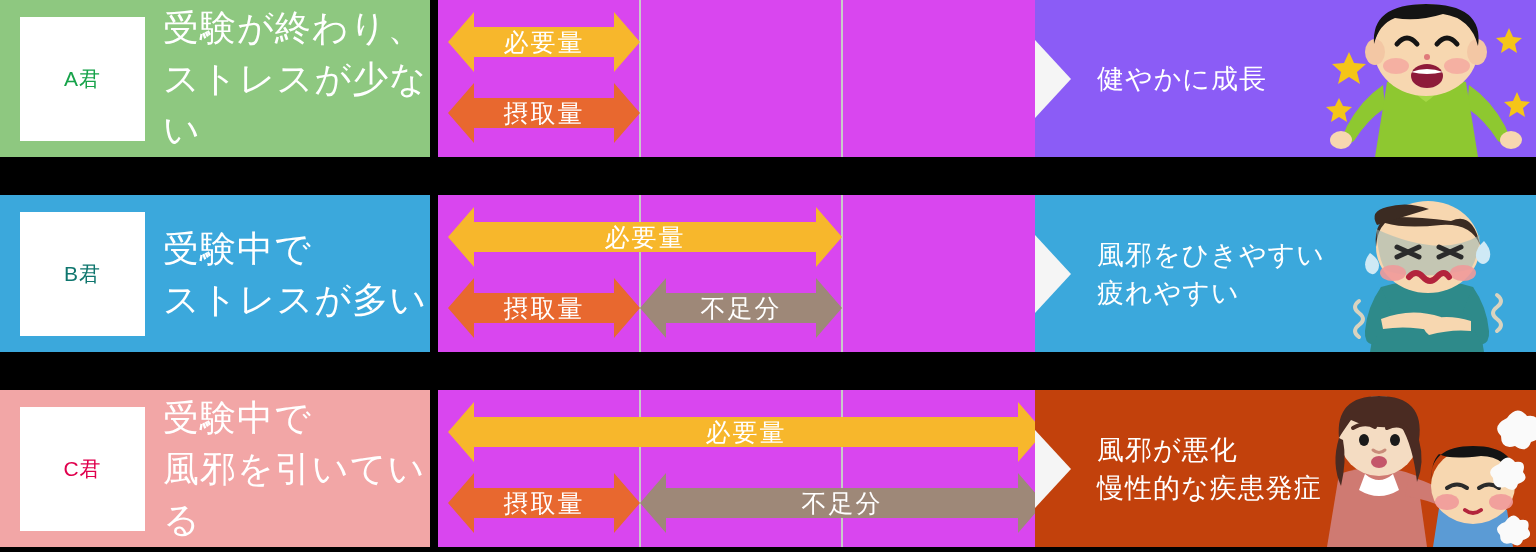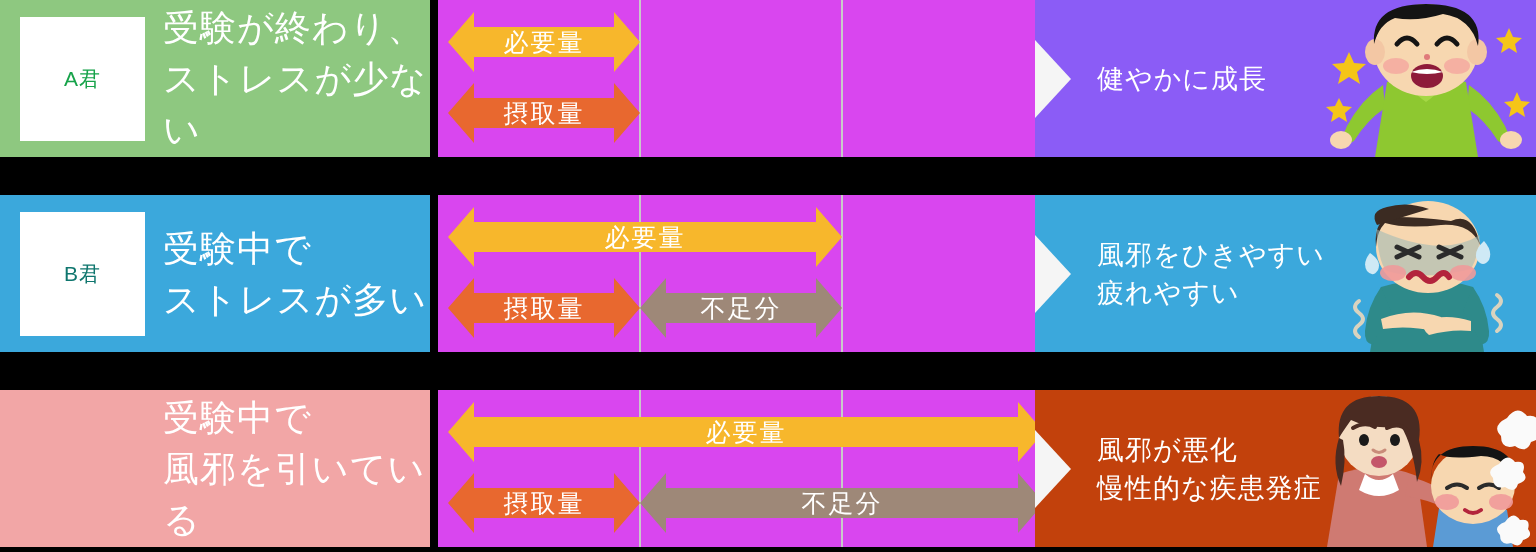--- a/index.html
+++ b/index.html
@@ -188,20 +188,23 @@
             <path d="M176,100 q8,6 0,12 q-8,6 0,12 q8,6 0,12"></path>
           </g>
         </svg>
       </div>
     </div>
   </div>
 
   <div class="row row-c">
 
     <div class="left-panel" style="background:#f2a6a6">
+      <div class="idbox">
+        <span style="color:#e0004d">C君</span>
+      </div>
       <div class="left-desc">受験中で
 風邪を引いている</div>
     </div>
 
     <div class="chart">
       <div class="gridline" style="left:201px"></div>
       <div class="gridline" style="left:403px"></div>
 
       <div class="arrow-wrap">
         <div class="arrow r-need" style="left:10px;width:596px">

